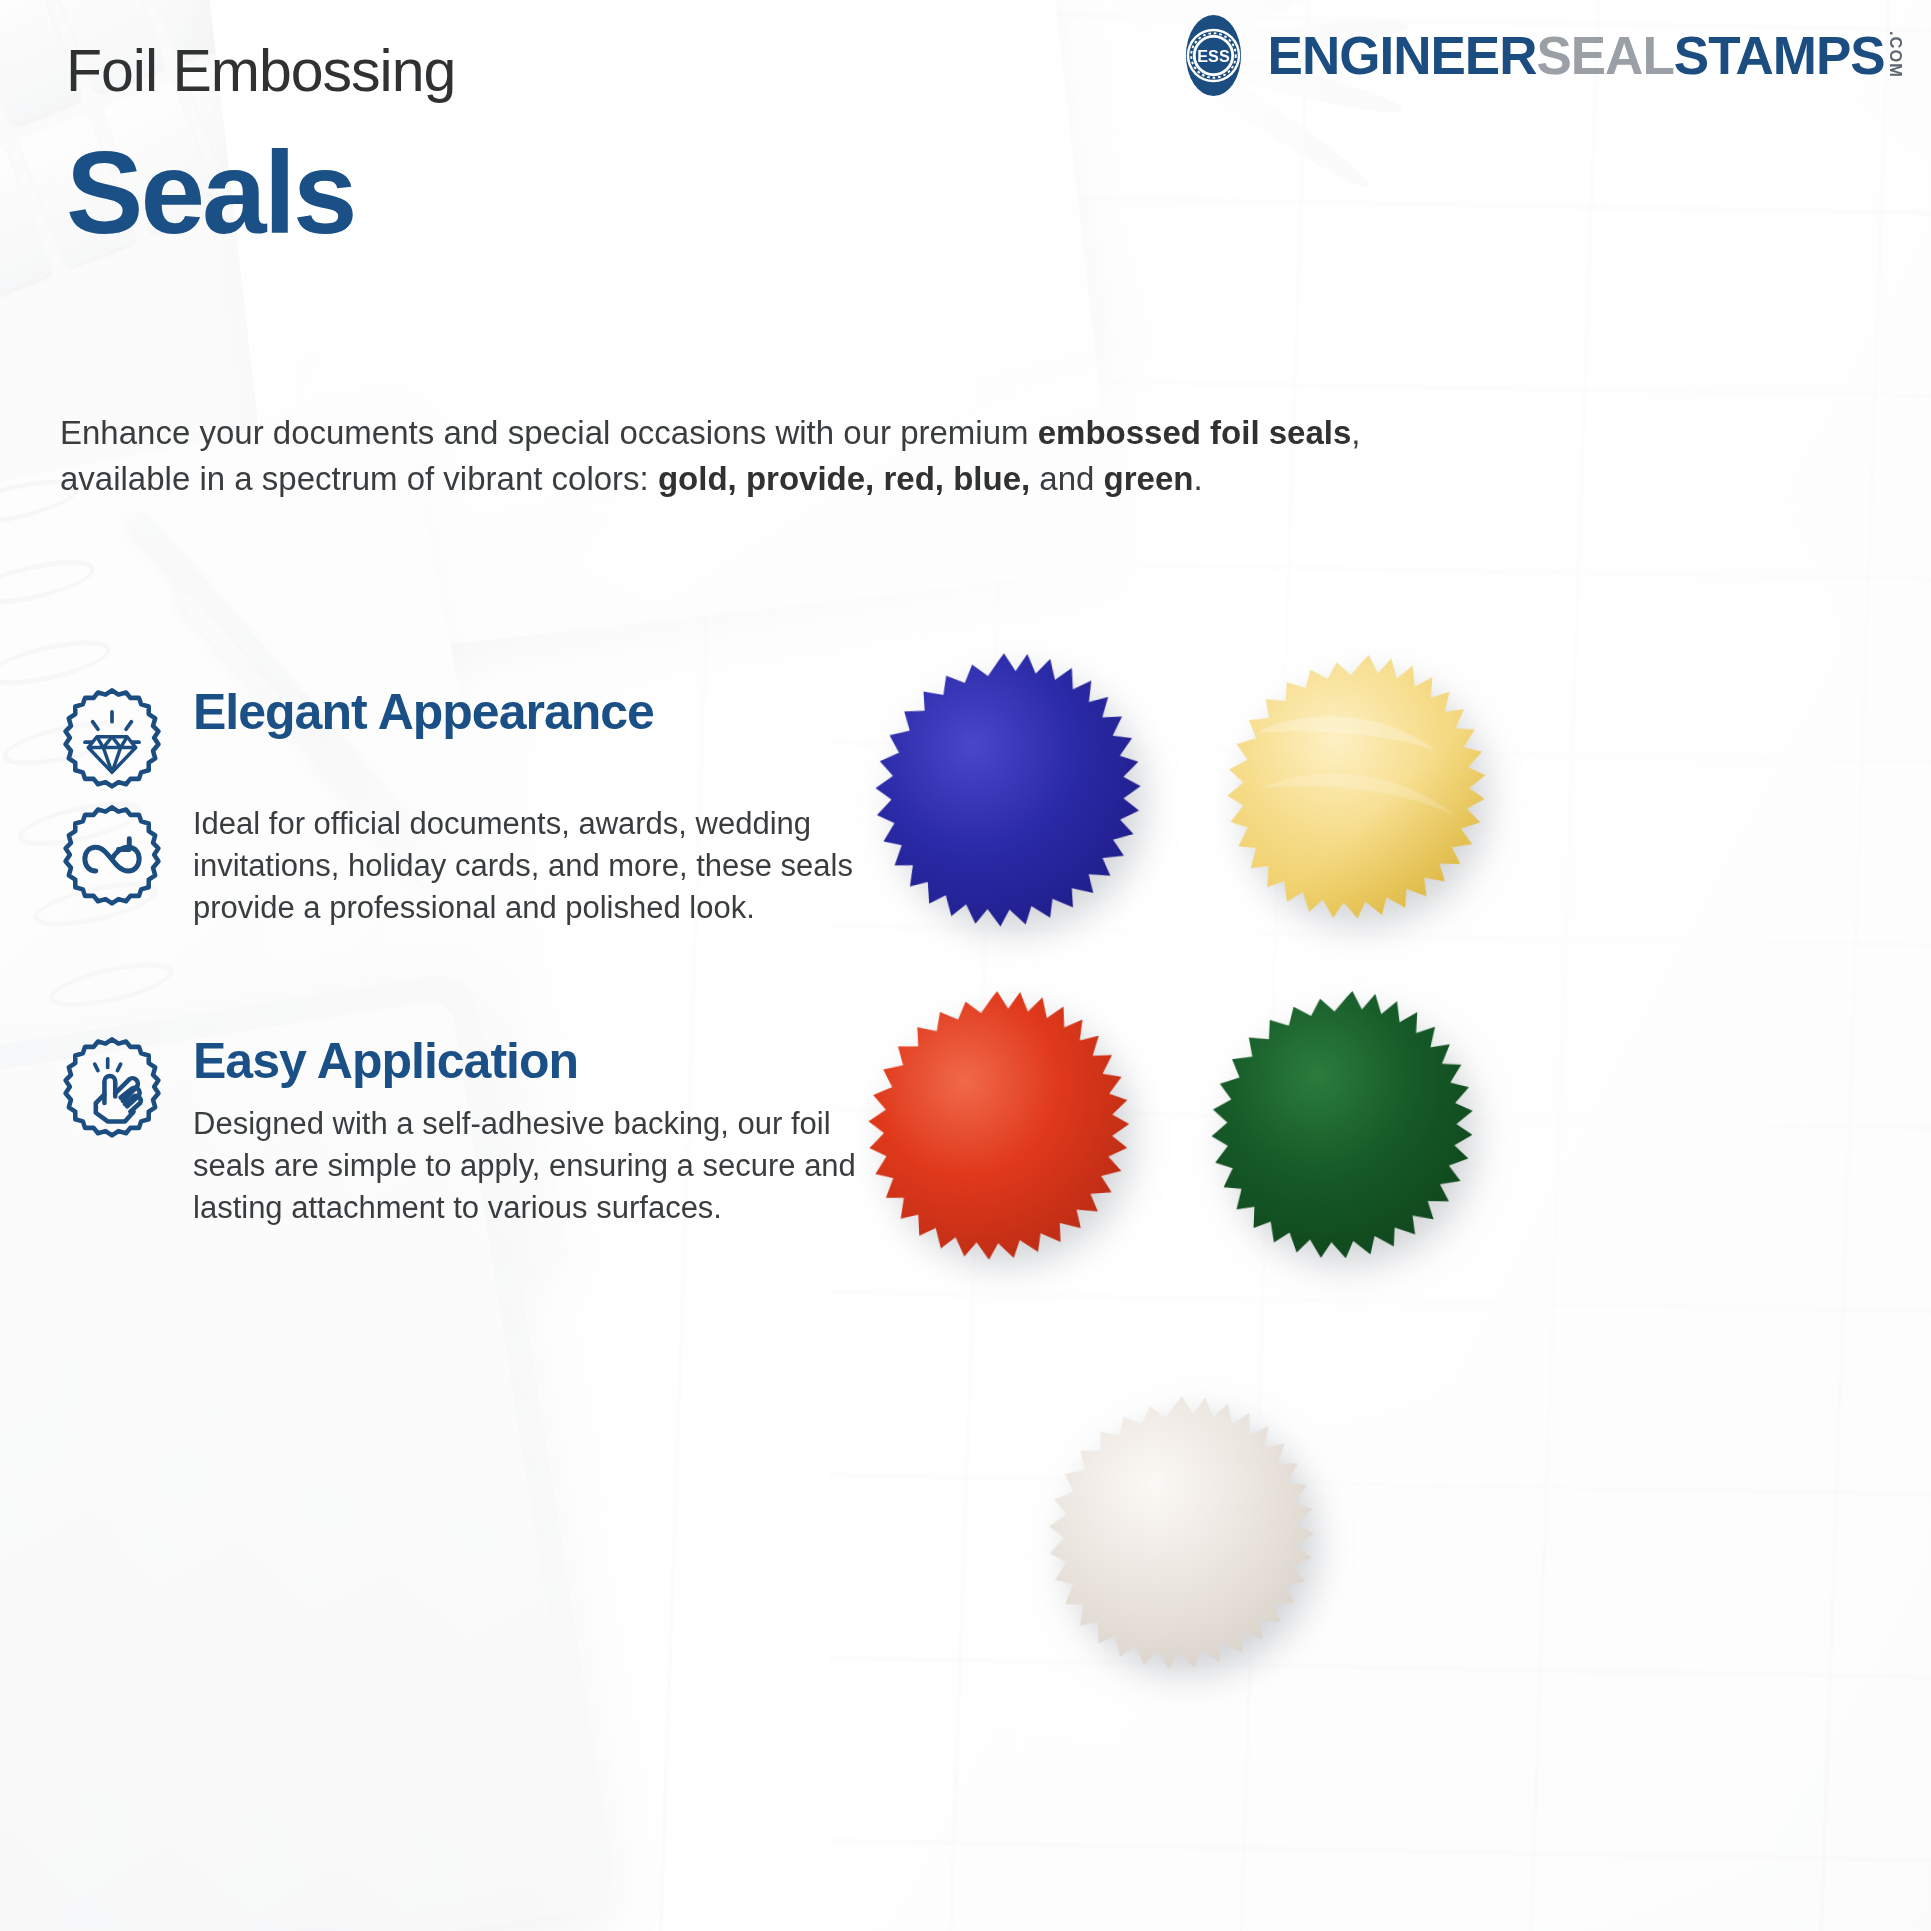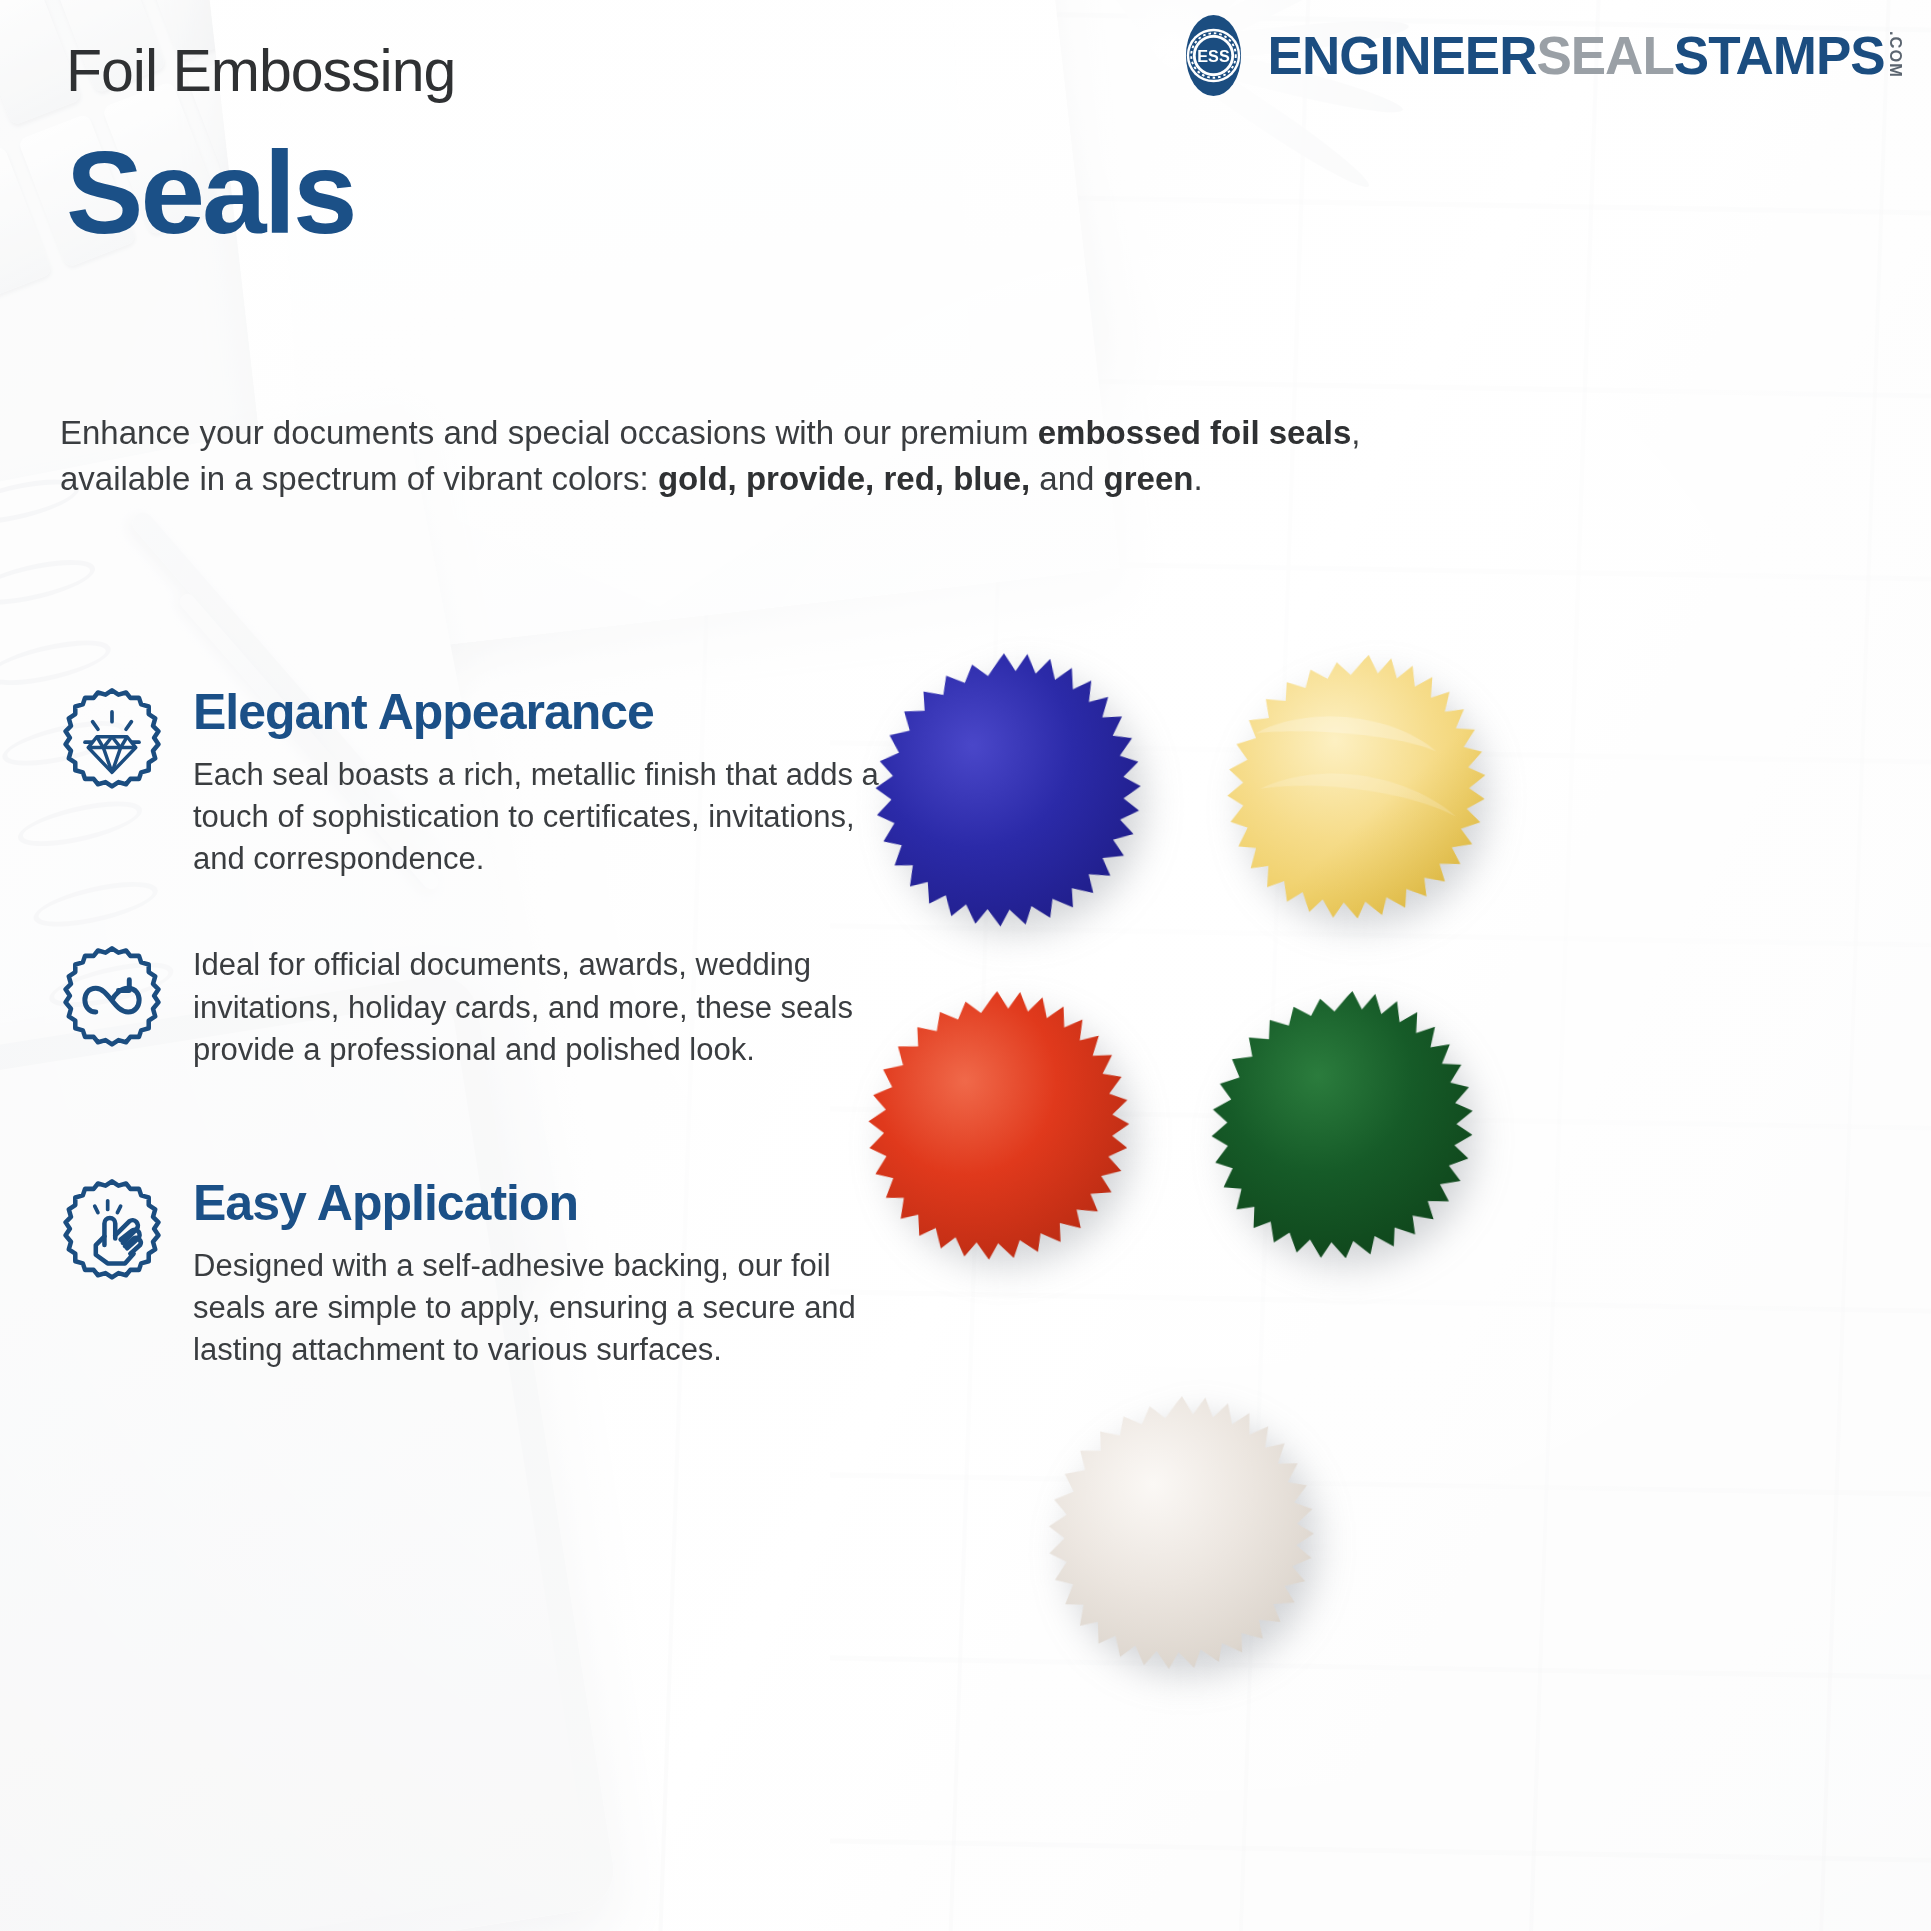--- a/index.html
+++ b/index.html
@@ -424,21 +424,20 @@
             <g fill="none" stroke="#1b4d80" stroke-width="3.2" stroke-linejoin="round">
               <path d="M36 47 L64 47 L72 57 L50 80 L28 57 Z"></path>
               <path d="M28 57 L72 57"></path>
               <path d="M36 47 L42 57 L50 80"></path>
               <path d="M64 47 L58 57 L50 80"></path>
               <path d="M42 57 L50 47 L58 57"></path>
             </g>
           </svg>
         </div>
         <div class="head">Elegant Appearance</div>
-        <div class="body">Each seal boasts a rich, metallic finish that adds a touch of sophistication to certificates, invitations, and correspondence.</div>
       </div>
 
       <div class="feature" id="f2">
         <div class="icon">
           <svg viewBox="0 0 100 100" aria-hidden="true">
             <path d="M50 4 L56 8 L63 6 L67 11 L75 11 L77 17 L84 19 L84 26 L90 30 L88 37 L93 42 L89 48
                      L93 54 L88 60 L90 67 L84 71 L84 78 L77 80 L75 86 L67 86 L63 91 L56 89 L50 93
                      L44 89 L37 91 L33 86 L25 86 L23 80 L16 78 L16 71 L10 67 L12 60 L7 54 L11 48
                      L7 42 L12 37 L10 30 L16 26 L16 19 L23 17 L25 11 L33 11 L37 6 L44 8 Z" fill="none" stroke="#1b4d80" stroke-width="4.2" stroke-linejoin="round"></path>
             <path d="M35 63 C22 63 21 41 35 41 C47 41 52 63 65 63 C78 63 79 41 65 41 C57 41 52 48 50 52" fill="none" stroke="#1b4d80" stroke-width="4.6" stroke-linecap="round"></path>

